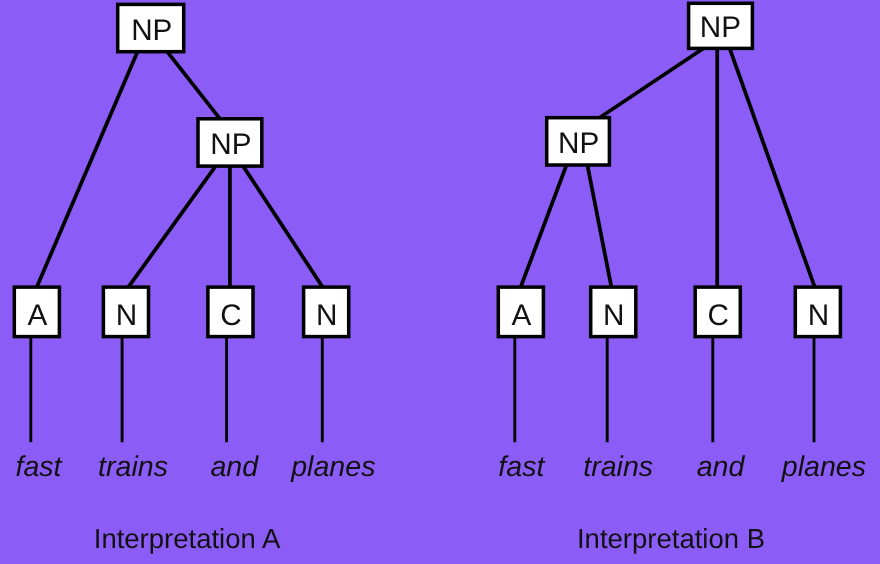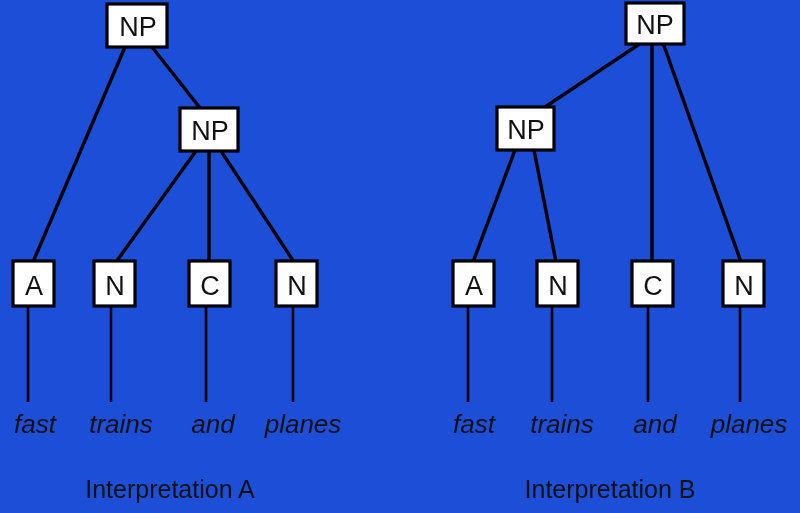--- a/index.html
+++ b/index.html
@@ -7,21 +7,21 @@
     padding: 0;
     background: #ffffff;
   }
   body {
     font-family: "Liberation Sans", sans-serif;
   }
   #canvas {
     position: relative;
     width: 800px;
     height: 513px;
-    background: #1d4ed8;
+    background: #8b5cf6;
     overflow: hidden;
   }
   svg.tree-layer {
     position: absolute;
     left: 0;
     top: 0;
     width: 800px;
     height: 513px;
   }
   .node-box {

